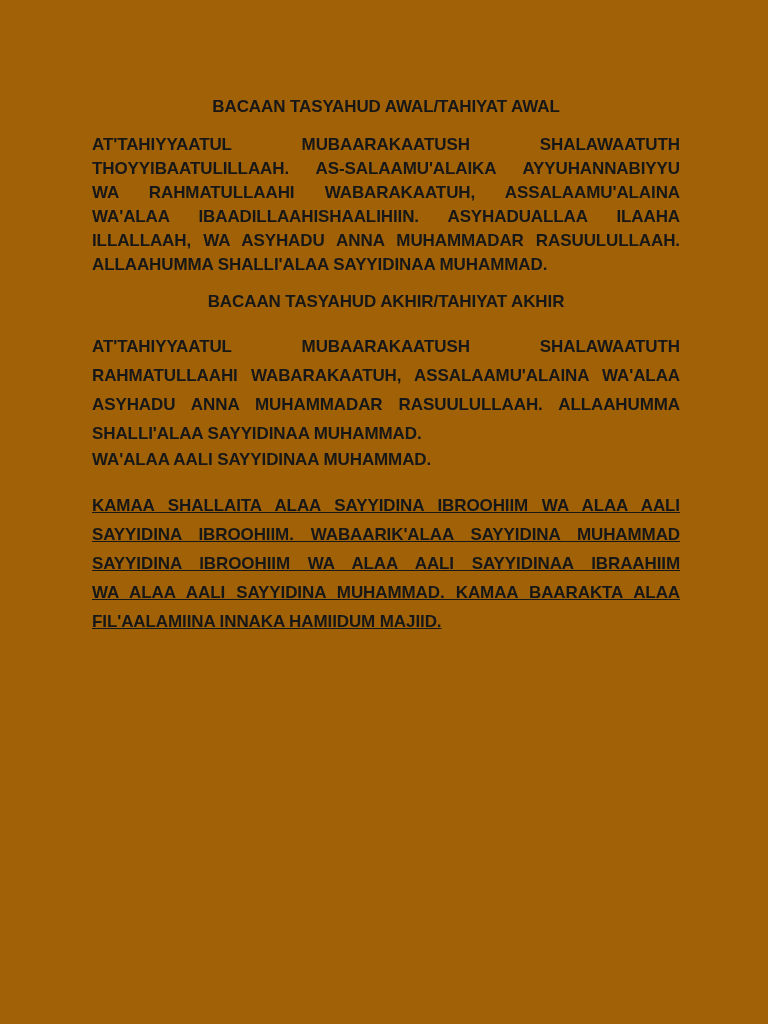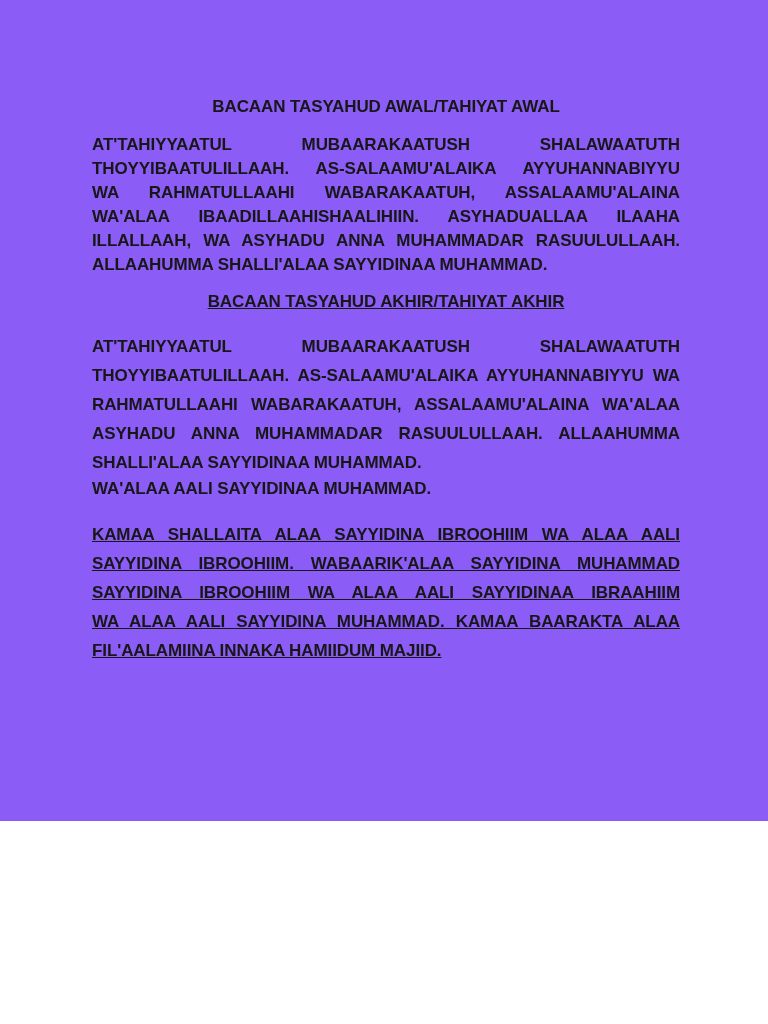--- a/index.html
+++ b/index.html
@@ -5,22 +5,22 @@
   html, body { margin: 0; padding: 0; }
   body {
     width: 768px;
     height: 1024px;
     background: #ffffff;
     font-family: "Liberation Sans", sans-serif;
   }
   .page {
     position: relative;
     width: 768px;
-    height: 821px;
-    background: #8b5cf6;
+    height: 1024px;
+    background: #a16207;
     overflow: hidden;
   }
   .doc {
     position: absolute;
     left: 92px;
     top: 0;
     width: 588px;
     color: #171717;
     font-weight: 700;
     font-size: 17px;
@@ -41,21 +41,21 @@
   }
   .line.last {
     text-align: left;
     text-align-last: left;
   }
   .p24 .line { line-height: 24px; height: 24px; }
   .p29 .line { line-height: 29px; height: 29px; }
 
   #heading-awal  { margin-top: 95px; }
   #para-awal     { margin-top: 14px; }
-  #heading-akhir { margin-top: 13px; text-decoration: underline; }
+  #heading-akhir { margin-top: 13px; }
   #para-akhir    { margin-top: 18px; }
   #para-shalawat { }
   #para-ibrahim  { margin-top: 19px; text-decoration: underline; }
 </style>
 </head>
 <body>
 
 <div class="page">
   <div class="doc">
 
@@ -67,21 +67,20 @@
       <div class="line">WA RAHMATULLAAHI WABARAKAATUH, ASSALAAMU'ALAINA</div>
       <div class="line">WA'ALAA IBAADILLAAHISHAALIHIIN. ASYHADUALLAA ILAAHA</div>
       <div class="line">ILLALLAAH, WA ASYHADU ANNA MUHAMMADAR RASUULULLAAH.</div>
       <div class="line last">ALLAAHUMMA SHALLI'ALAA SAYYIDINAA MUHAMMAD.</div>
     </div>
 
     <div id="heading-akhir" class="heading">BACAAN TASYAHUD AKHIR/TAHIYAT AKHIR</div>
 
     <div id="para-akhir" class="para p29">
       <div class="line">AT'TAHIYYAATUL MUBAARAKAATUSH SHALAWAATUTH</div>
-      <div class="line">THOYYIBAATULILLAAH. AS-SALAAMU'ALAIKA AYYUHANNABIYYU WA</div>
       <div class="line">RAHMATULLAAHI WABARAKAATUH, ASSALAAMU'ALAINA WA'ALAA</div>
       <div class="line">ASYHADU ANNA MUHAMMADAR RASUULULLAAH. ALLAAHUMMA</div>
       <div class="line last">SHALLI'ALAA SAYYIDINAA MUHAMMAD.</div>
     </div>
 
     <div id="para-shalawat" class="para p24">
       <div class="line last">WA'ALAA AALI SAYYIDINAA MUHAMMAD.</div>
     </div>
 
     <div id="para-ibrahim" class="para p29">

